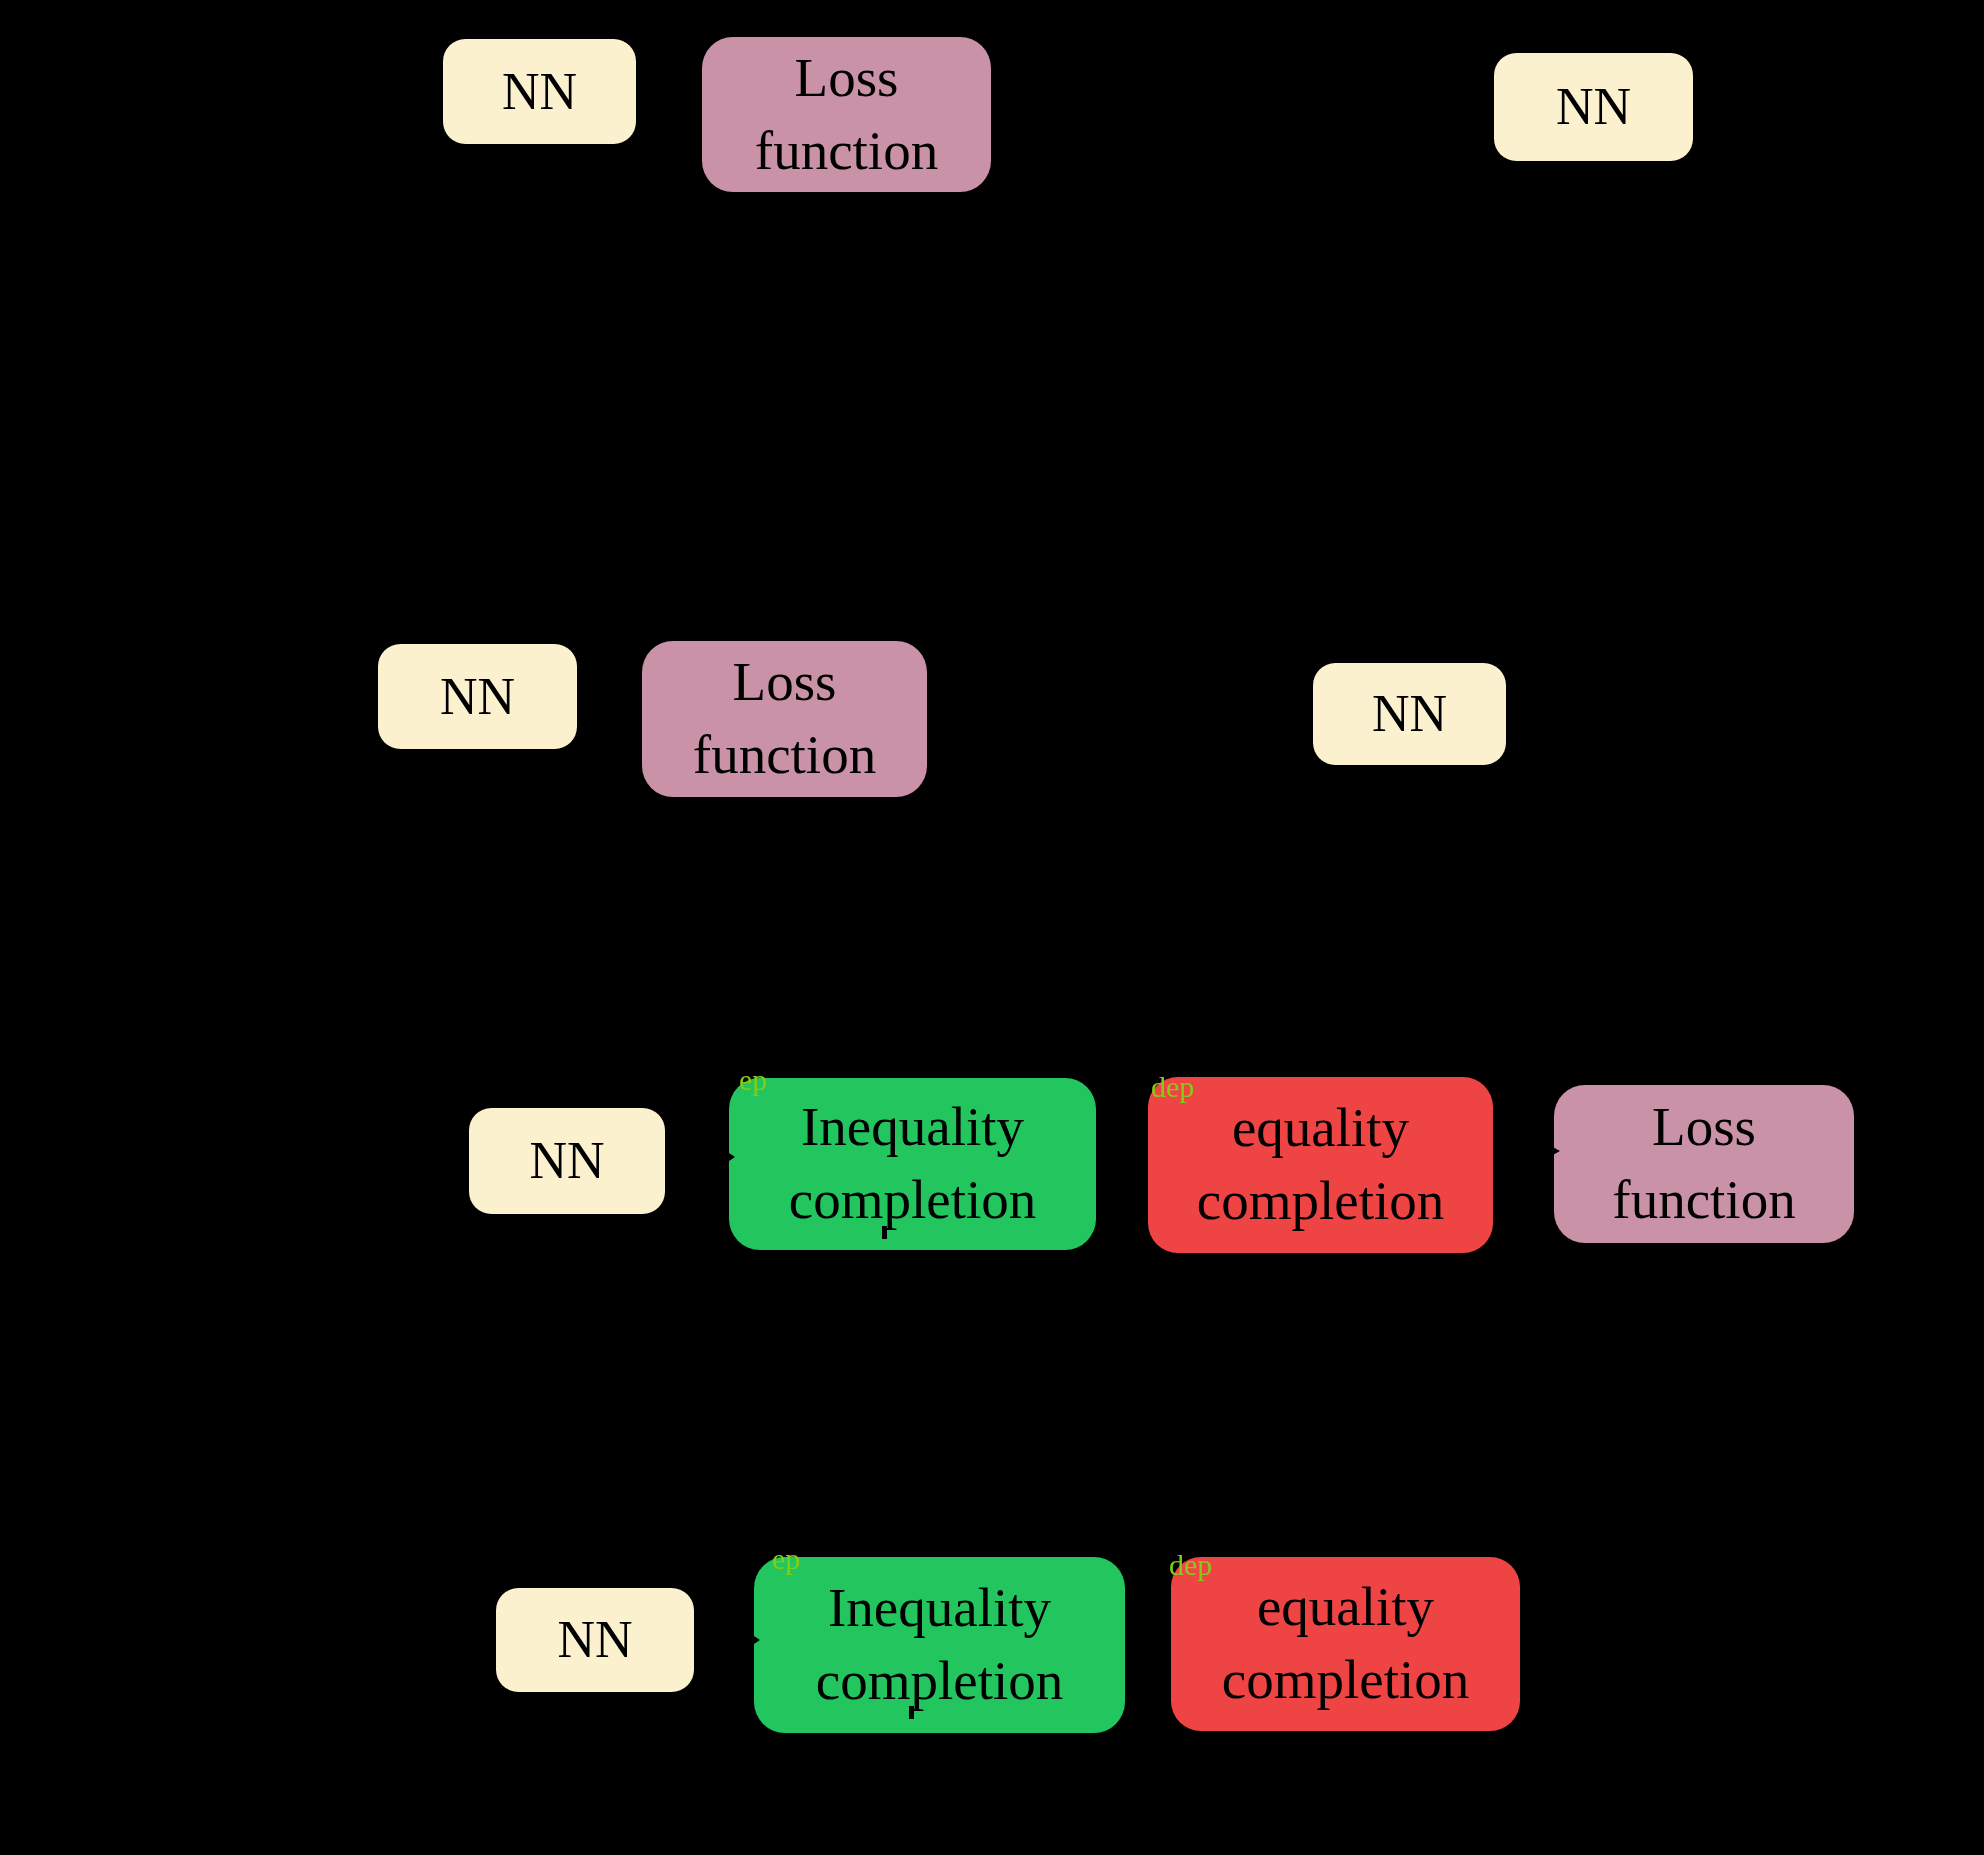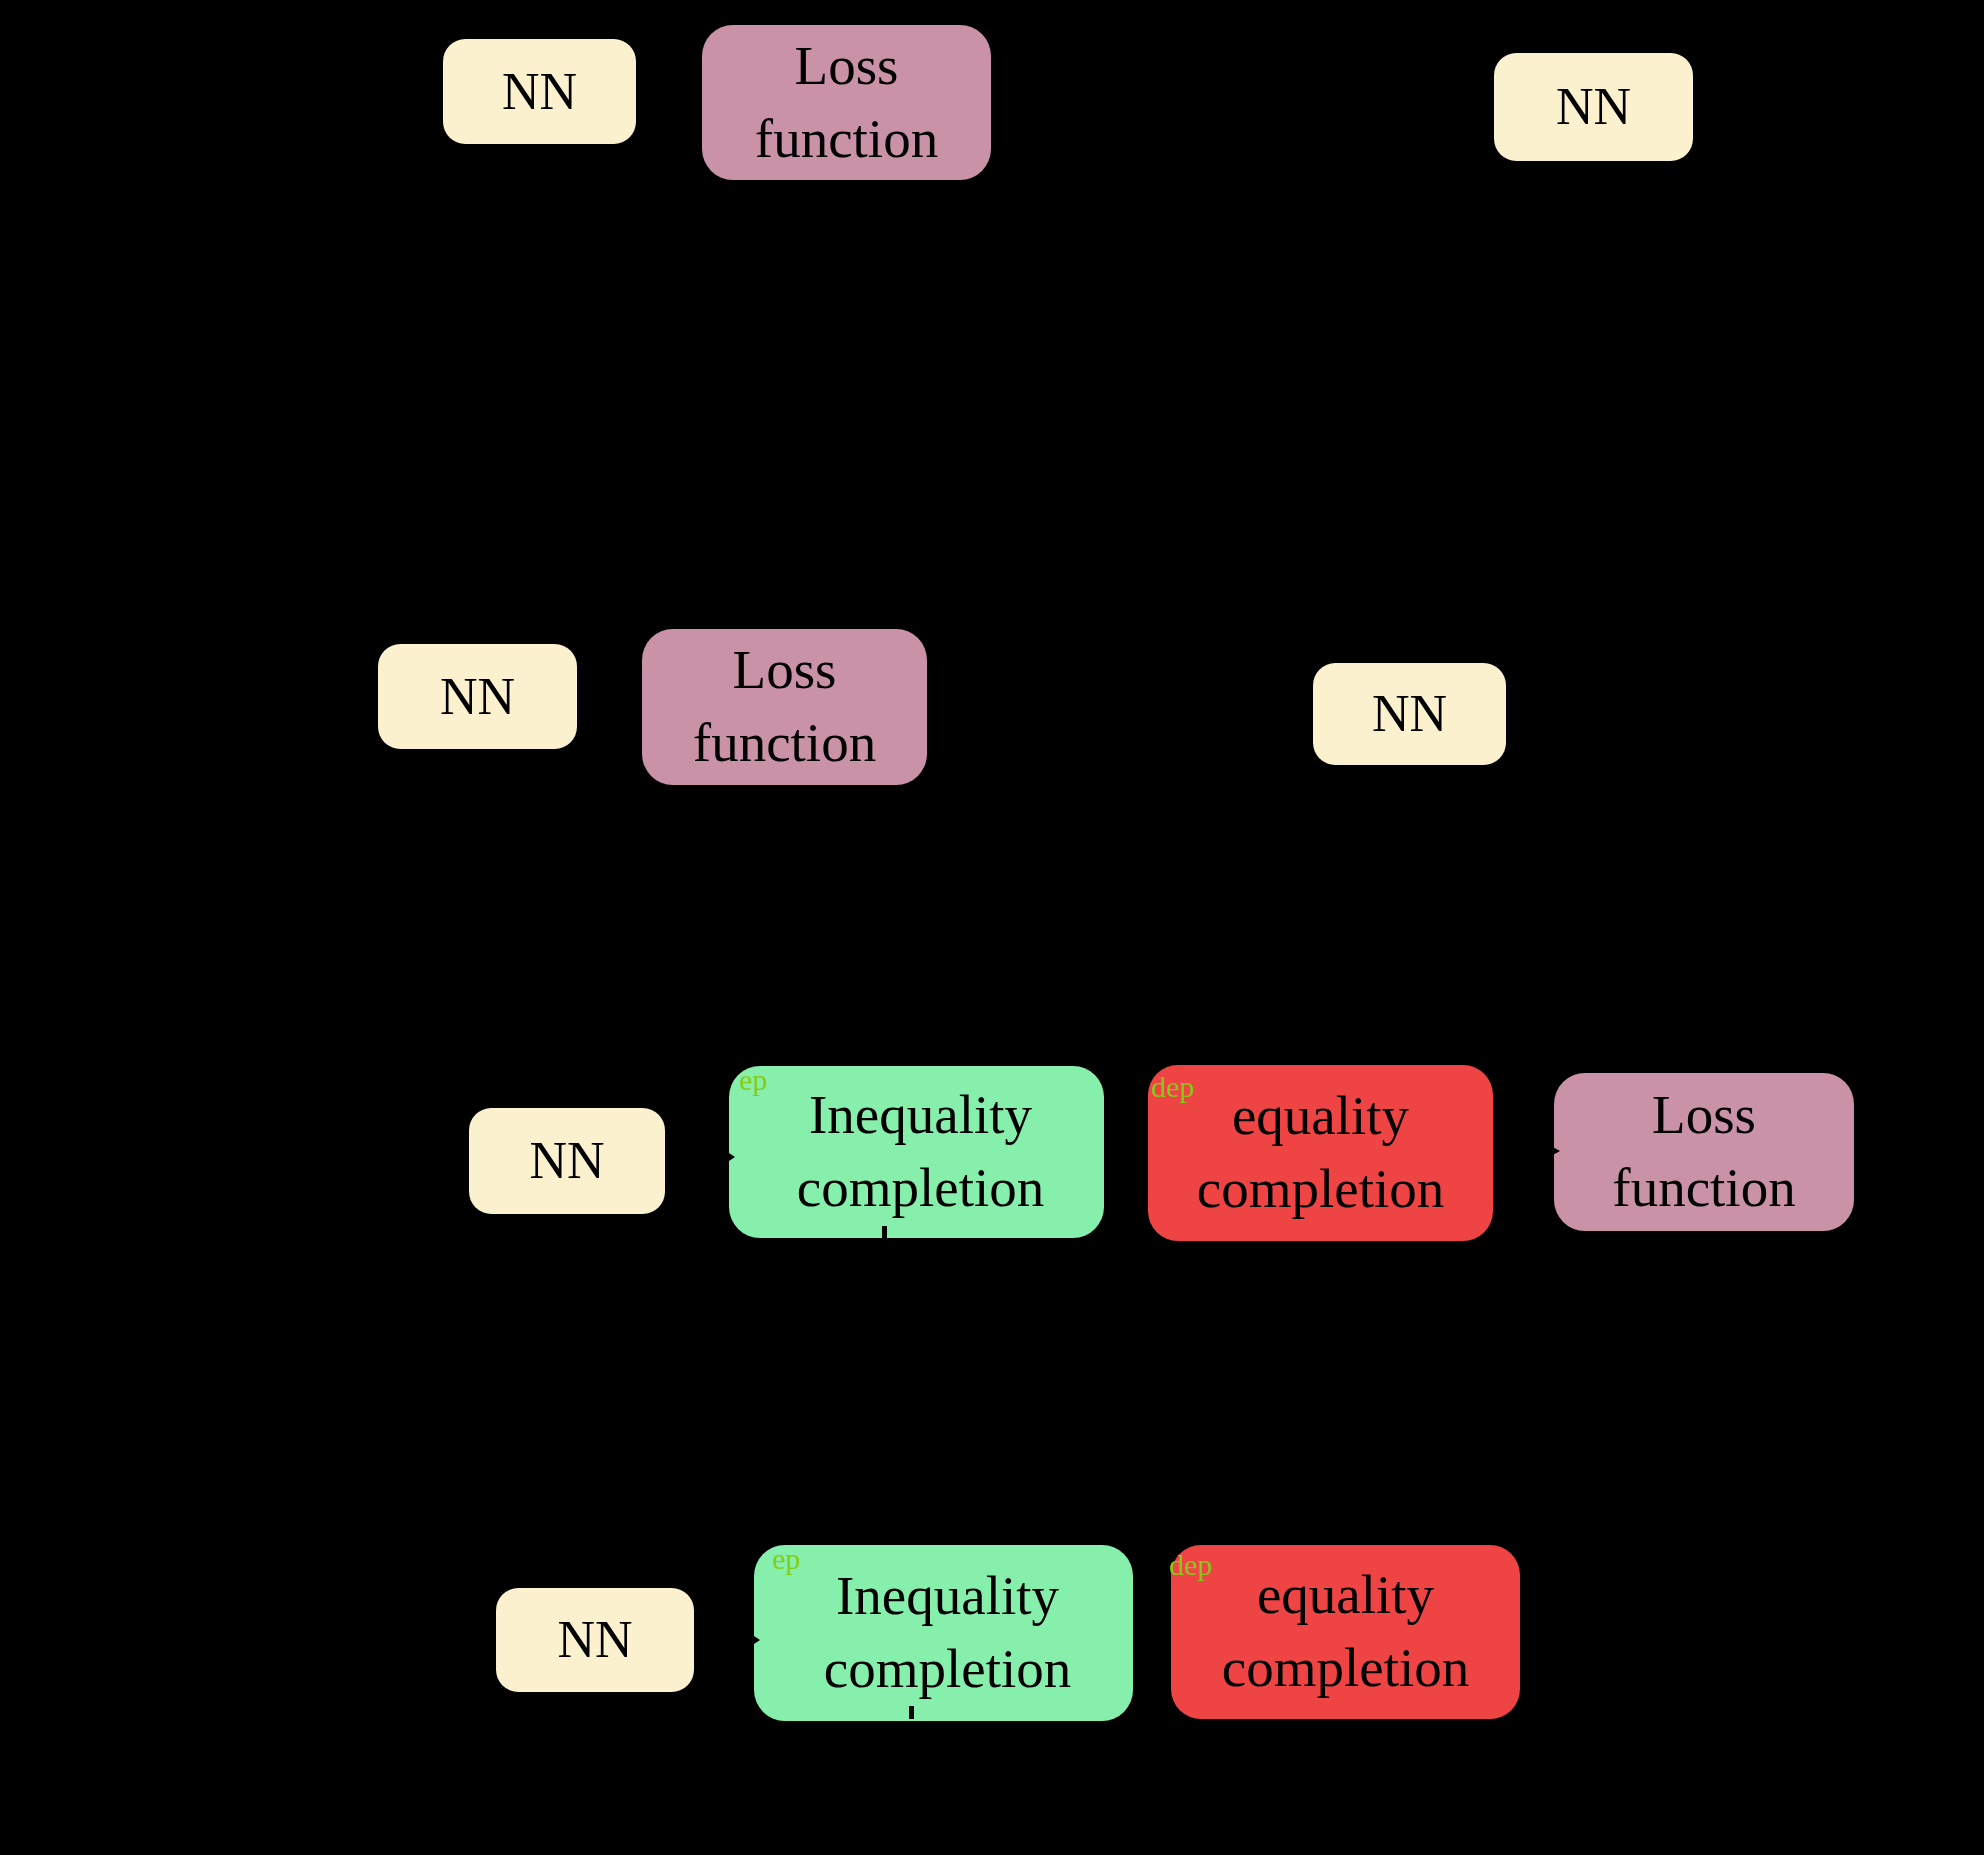--- a/index.html
+++ b/index.html
@@ -23,24 +23,25 @@
   .nn {
     background: #FBF1CF;
     border-radius: 22.4px;
     font-size: 52px;
     line-height: 1;
   }
   .big {
     border-radius: 31px;
     font-size: 55px;
     line-height: 1.32;
+    margin-top: 12px;
   }
   .loss  { background: #C992A6; }
   .qp    { background: #DDF0BA; }
-  .ineq  { background: #86efac; padding-left: 8px; }
+  .ineq  { background: #22c55e; }
   .eq    { background: #ef4444; border-radius: 30px; }
   .frag {
     position: absolute;
     color: #84cc16;
     font-size: 30px;
     line-height: 1;
     white-space: nowrap;
   }
   .tick {
     position: absolute;

